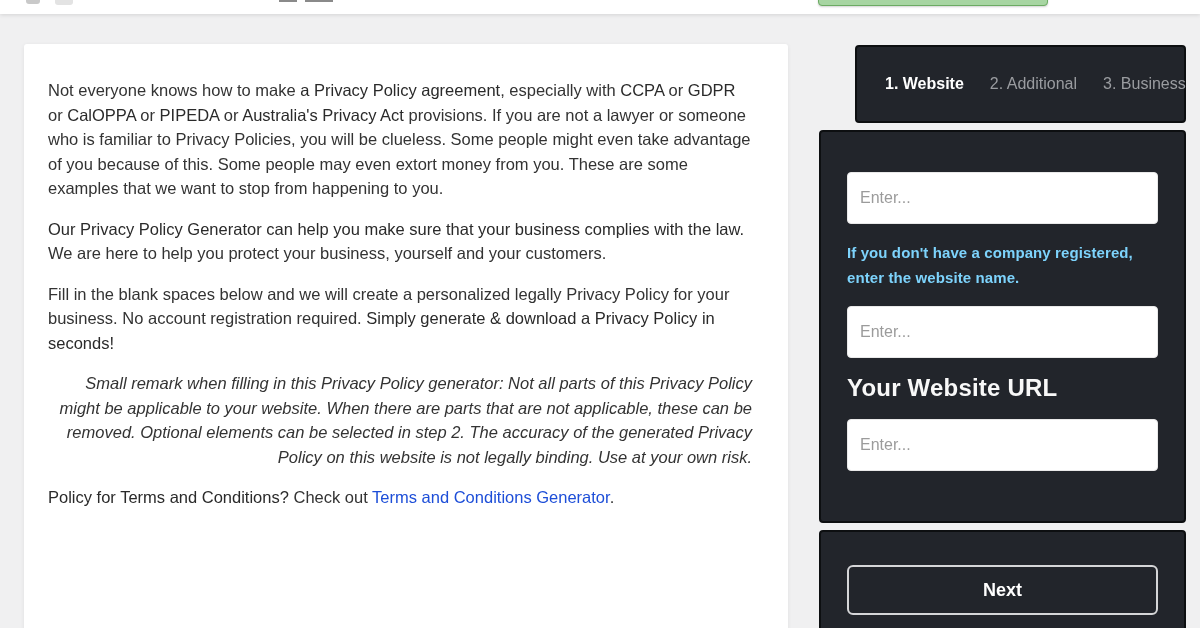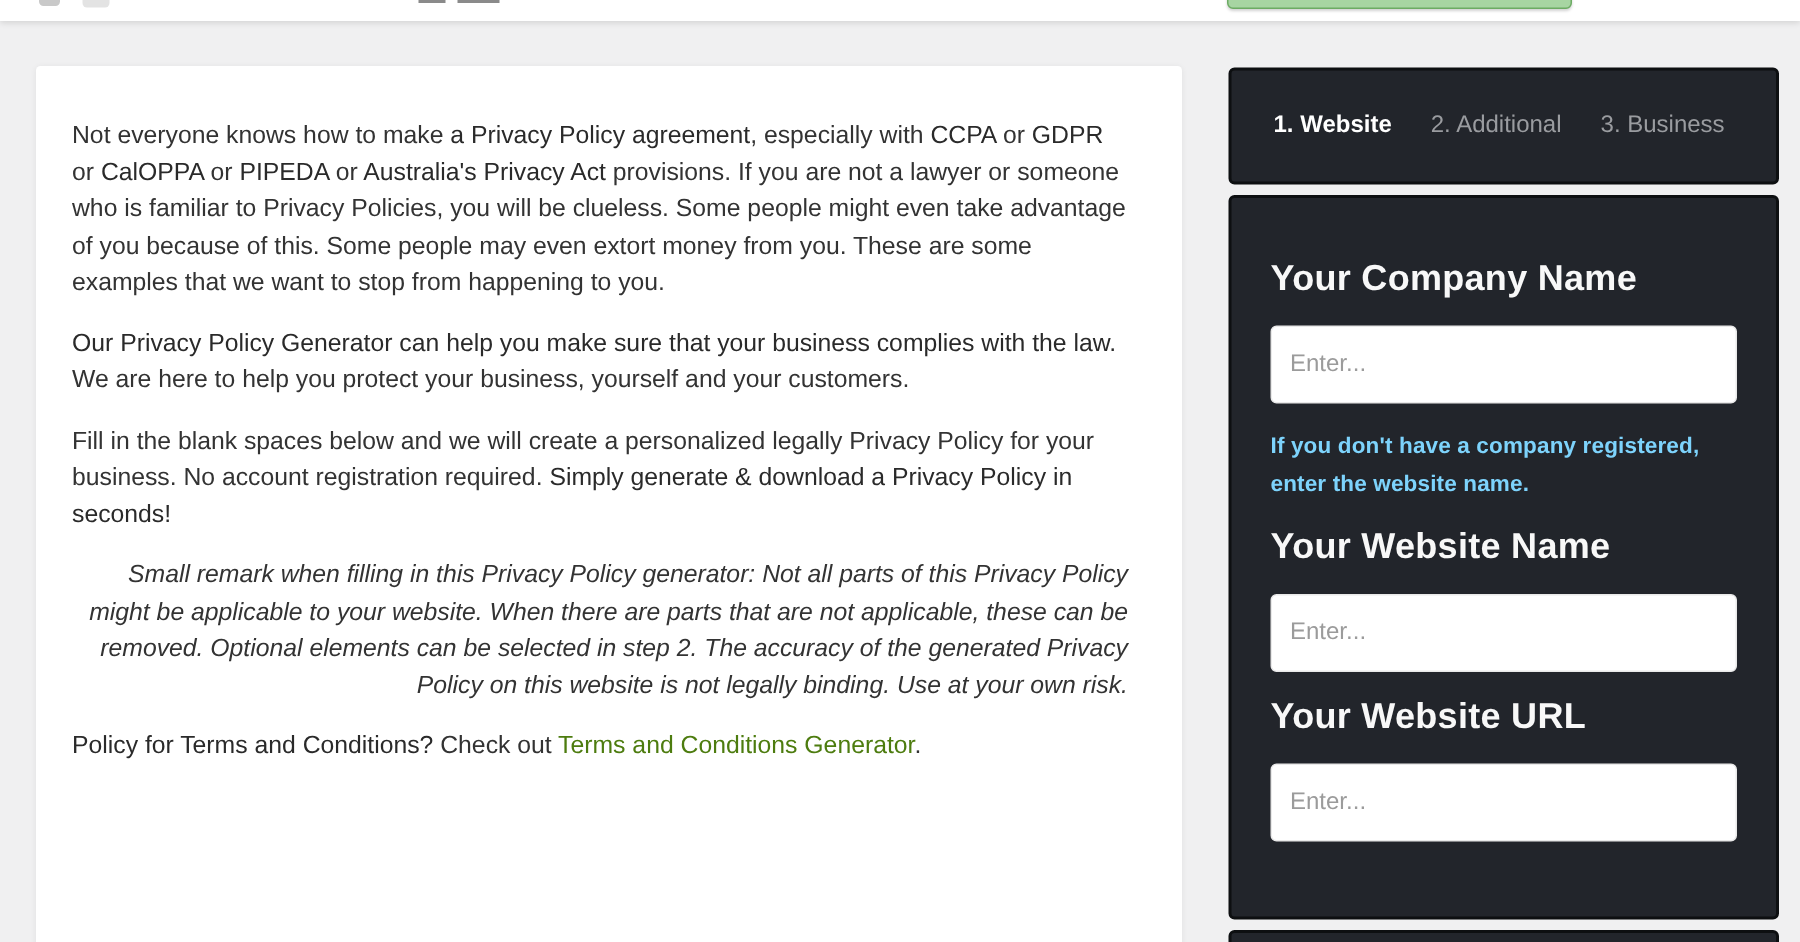--- a/index.html
+++ b/index.html
@@ -53,36 +53,37 @@
     letter-spacing: 0.1px;
     margin: 0 0 28px 0;
   }
   .card p {
     font-size: 16.5px; line-height: 24.5px; color: #333333;
     max-width: 704px;
     margin: 0 0 16px 0;
   }
   .card p b { font-weight: 400; color: #2a2a2a; }
   .card p.em { font-style: italic; text-align: right; }
-  .card a.link { color: #4d7c0f; text-decoration: none; cursor: pointer; margin-top: 36px; }
+  .card a.link { color: #1d4ed8; text-decoration: none; cursor: pointer; margin-top: 36px; }
   
   .sidebar {
     position: absolute; left: 819px; top: 45px;
     width: 367px;
   }
   .panel {
     background: #22252b;
     border: 2px solid #0d0f11;
     border-radius: 4px;
   }
   .steps {
     height: 78px;
     display: flex; align-items: center;
     padding: 0 28px; gap: 26px;
     margin-bottom: 7px;
+    margin-left: 36px;
   }
   .step { font-size: 16px; color: #9a9ca0; cursor: pointer; white-space: nowrap; }
   .step.active { color: #ffffff; font-weight: 700; }
   .form-panel {
     padding: 40px 26px 34px 26px;
     margin-bottom: 7px;
   }
   .field-label {
     font-size: 24px; font-weight: 700; color: #f8f8f8;
     letter-spacing: 0.2px;
@@ -143,25 +144,23 @@
 
 <div class="sidebar">
 
   <div class="panel steps">
     <span class="step active">1. Website</span>
     <span class="step">2. Additional</span>
     <span class="step">3. Business</span>
   </div>
 
   <div class="panel form-panel">
-    <div class="field-label">Your Company Name</div>
     <input class="text-input" type="text" placeholder="Enter..." style="">
     <div class="help-text">If you don't have a company registered, enter the website name.</div>
 
-    <div class="field-label">Your Website Name</div>
     <input class="text-input" type="text" placeholder="Enter..." style="">
 
     <div class="field-label">Your Website URL</div>
     <input class="text-input" type="text" placeholder="Enter..." style="">
   </div>
 
   <div class="panel footer-panel">
     <button class="next-btn">Next</button>
   </div>
 

